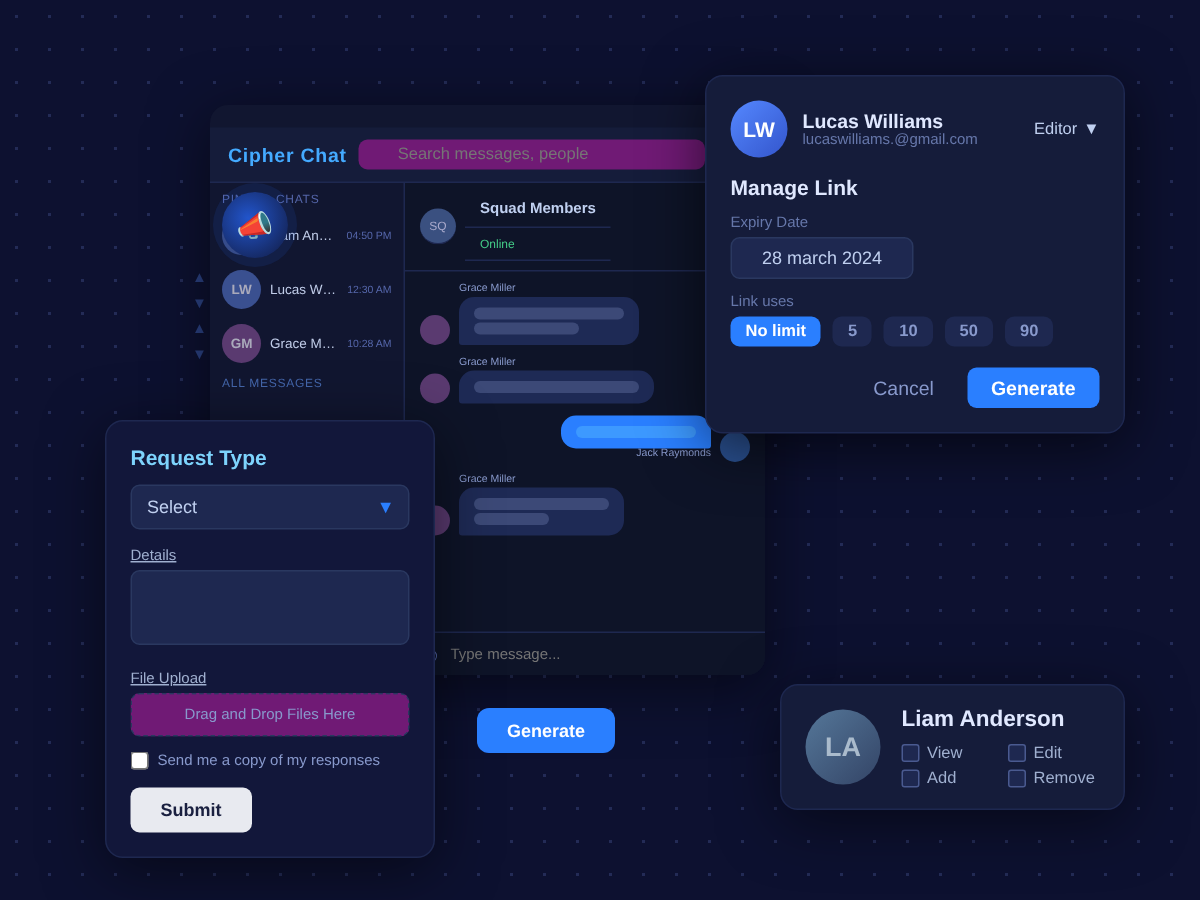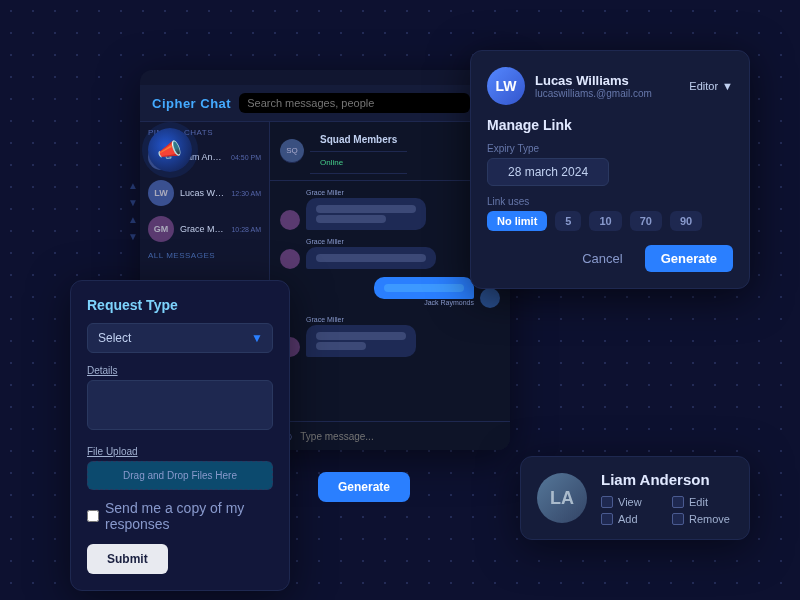--- a/index.html
+++ b/index.html
@@ -50,26 +50,26 @@
 
     .chat-logo {
       color: #4af;
       font-size: 13px;
       font-weight: 700;
       letter-spacing: 0.5px;
     }
 
     .chat-search {
       flex: 1;
-      background: #000000;
+      background: #701a75;
       border: none;
       border-radius: 6px;
       color: #8899cc;
       font-size: 11px;
-      padding: 4px 8px;
+      padding: 4px 26px;
       outline: none;
     }
 
     .chat-add-btn {
       width: 20px;
       height: 20px;
       background: #2a7fff;
       border-radius: 4px;
       display: flex;
       align-items: center;
@@ -326,40 +326,40 @@
     }
 
     .file-upload-box {
       border: 1px dashed #2a3860;
       border-radius: 6px;
       padding: 8px;
       text-align: center;
       color: #8899cc;
       font-size: 10px;
       cursor: pointer;
-      background: #0c4a6e;
+      background: #701a75;
       margin-bottom: 8px;
     }
 
     .checkbox-row {
       display: flex;
       align-items: center;
       gap: 6px;
       margin-bottom: 12px;
     }
 
     .checkbox-row input[type="checkbox"] {
       width: 12px;
       height: 12px;
       accent-color: #2a7fff;
     }
 
     .checkbox-label {
       color: #8899cc;
-      font-size: 14px;
+      font-size: 10px;
     }
 
     .submit-btn {
       background: #e8eaf0;
       color: #1a2040;
       border: none;
       border-radius: 6px;
       padding: 8px 20px;
       font-size: 12px;
       font-weight: 600;
@@ -802,29 +802,29 @@
       <div class="email">lucaswilliams.@gmail.com</div>
     </div>
     <div class="user-role">
       <span>Editor</span>
       <span>▼</span>
     </div>
   </div>
 
   <div class="manage-link-title">Manage Link</div>
 
-  <div class="field-label">Expiry Type</div>
+  <div class="field-label">Expiry Date</div>
   <div class="date-box">28 march 2024</div>
 
   <div class="field-label">Link uses</div>
   <div class="link-uses-row">
     <span class="use-option active">No limit</span>
     <span class="use-option inactive">5</span>
     <span class="use-option inactive">10</span>
-    <span class="use-option inactive">70</span>
+    <span class="use-option inactive">50</span>
     <span class="use-option inactive">90</span>
   </div>
 
   <div class="panel-actions">
     <button class="btn-cancel">Cancel</button>
     <button class="btn-generate">Generate</button>
   </div>
 </div>
 
 <div class="permissions-panel">

